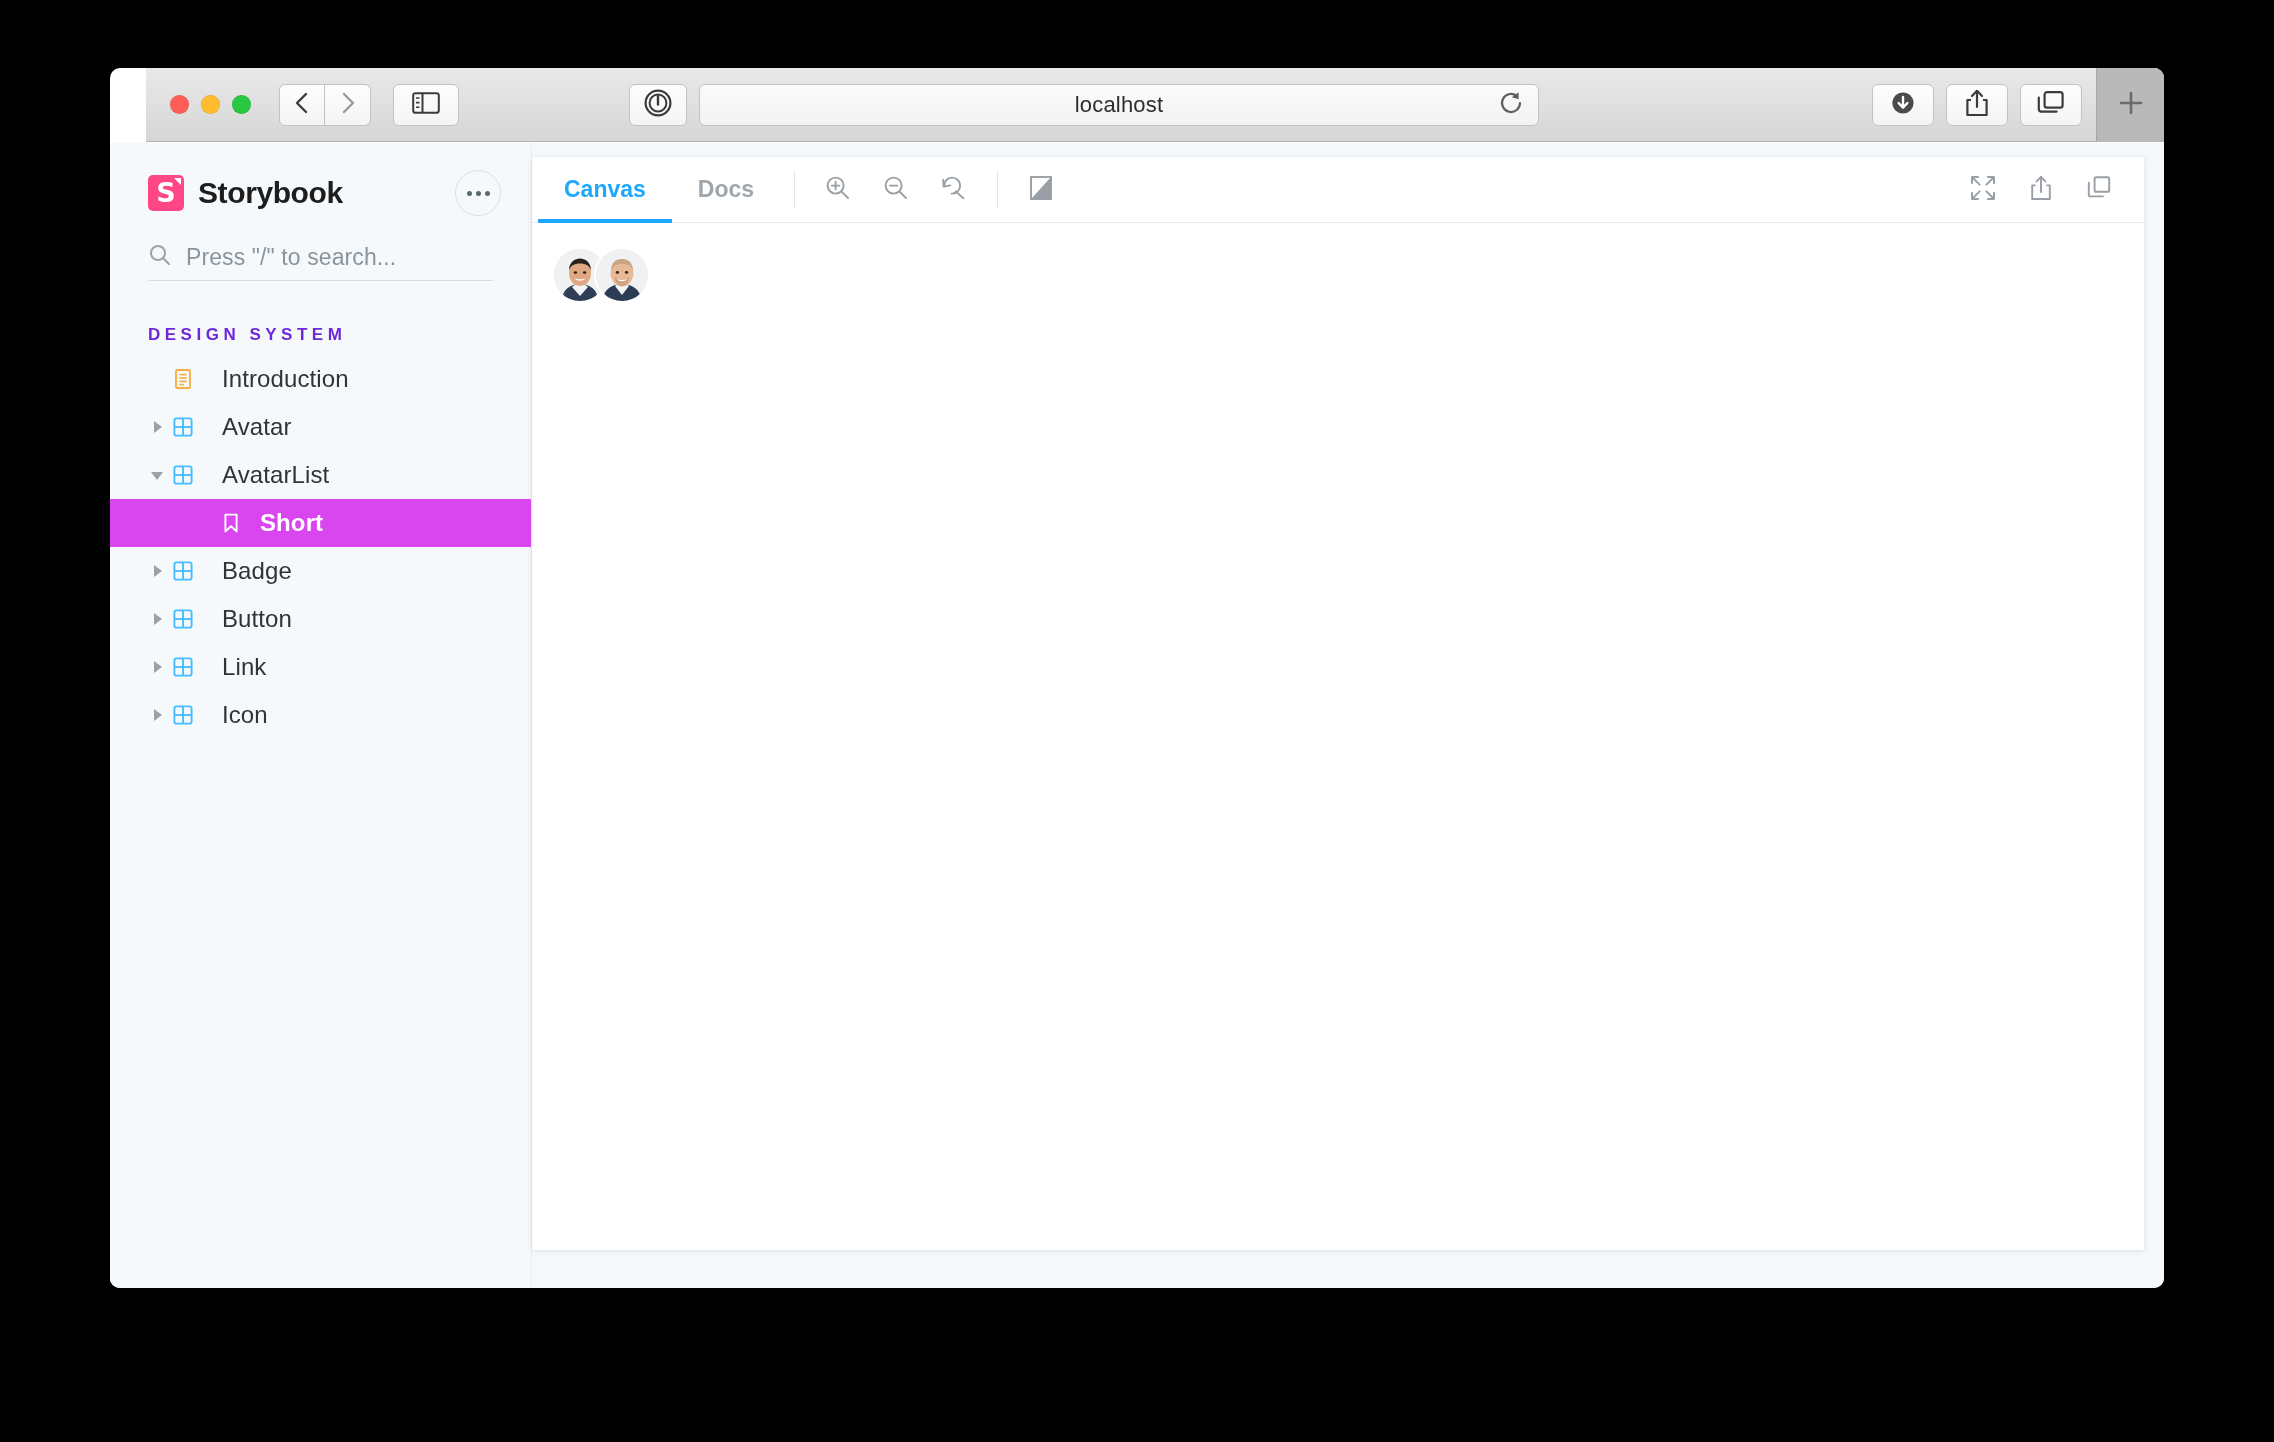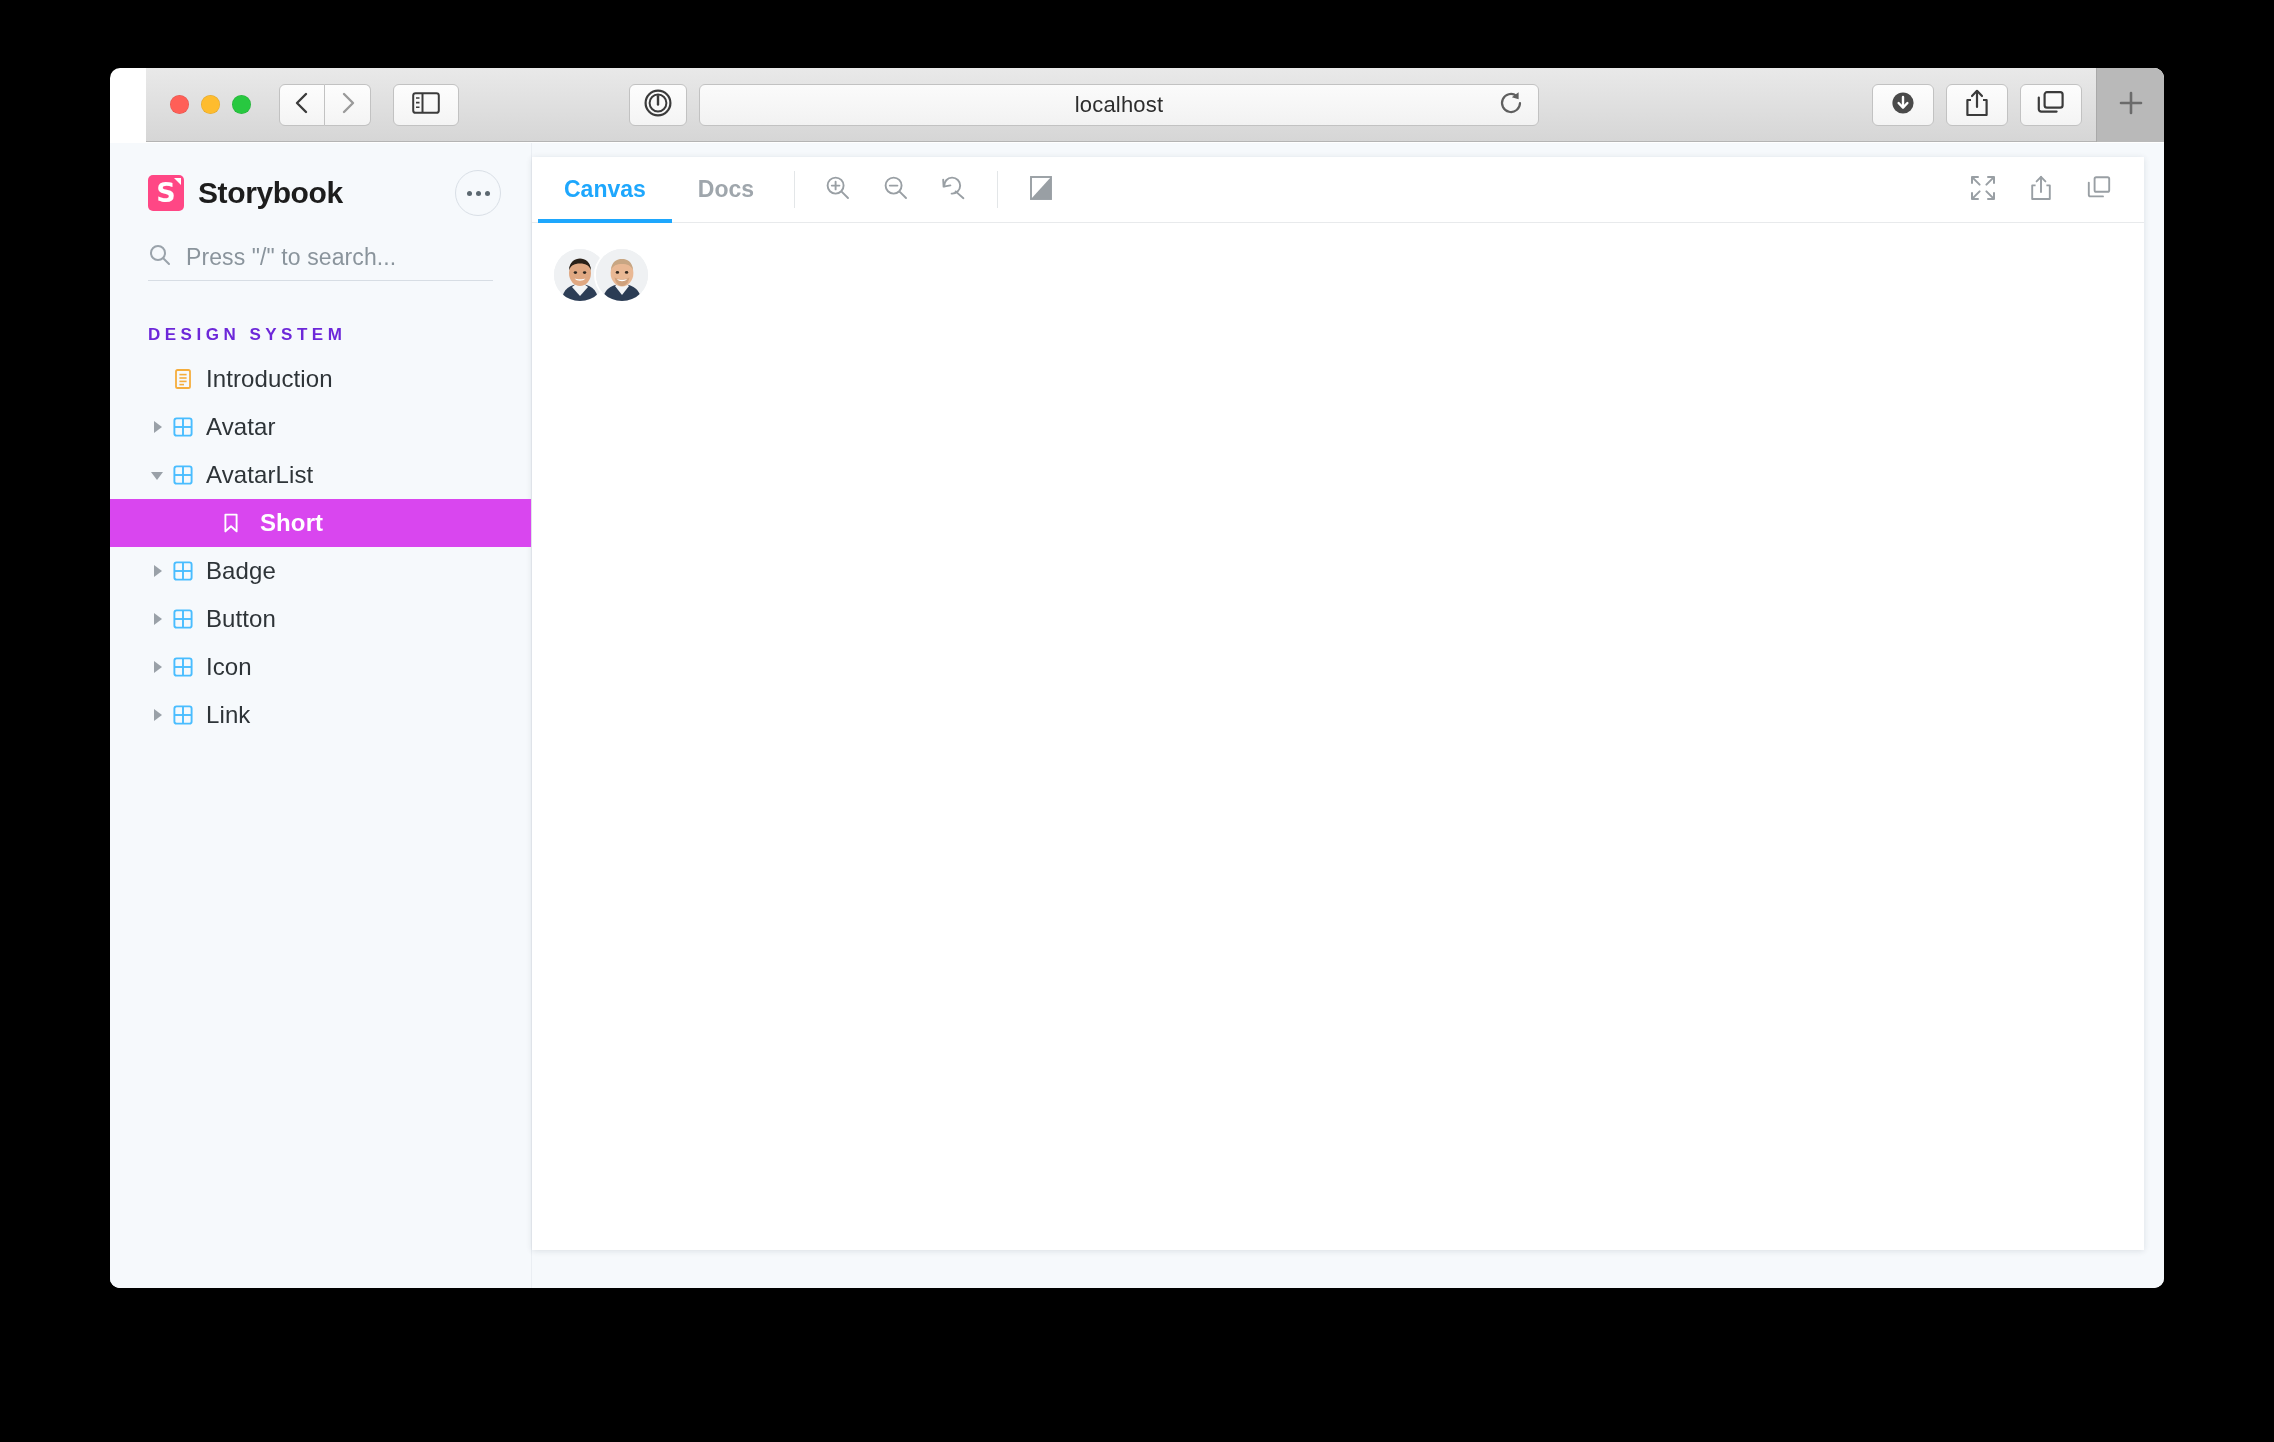--- a/index.html
+++ b/index.html
@@ -217,21 +217,21 @@
   .tree-item .tree-icon {
     width: 26px;
     display: flex;
     align-items: center;
     justify-content: flex-start;
     flex-shrink: 0;
   }
   .tree-item .tree-label {
     font-size: 24px;
     color: #2e3438;
-    margin-left: 8px;
+    margin-left: 24px;
     letter-spacing: 0.1px;
   }
   .tree-item.no-twisty { padding-left: 62px; }
   .tree-item.story {
     background: #d946ef;
     padding-left: 0;
   }
   .tree-item.story .inner {
     display: flex;
     align-items: center;
@@ -543,36 +543,36 @@
                 <polygon points="4,1 12,7 4,13" fill="#9aa1a8"></polygon>
               </svg>
             </span>
             <span class="tree-icon">
               <svg width="22" height="22" viewBox="0 0 22 22">
                 <rect x="2.4" y="2.4" width="17.2" height="17.2" rx="2.2" fill="none" stroke="#49bdff" stroke-width="1.9"></rect>
                 <line x1="11" y1="2.4" x2="11" y2="19.6" stroke="#49bdff" stroke-width="1.9"></line>
                 <line x1="2.4" y1="11" x2="19.6" y2="11" stroke="#49bdff" stroke-width="1.9"></line>
               </svg>
             </span>
-            <span class="tree-label">Icon</span>
+            <span class="tree-label">Link</span>
           </div>
           <div class="tree-item">
             <span class="twisty">
               <svg width="14" height="14" viewBox="0 0 14 14">
                 <polygon points="4,1 12,7 4,13" fill="#9aa1a8"></polygon>
               </svg>
             </span>
             <span class="tree-icon">
               <svg width="22" height="22" viewBox="0 0 22 22">
                 <rect x="2.4" y="2.4" width="17.2" height="17.2" rx="2.2" fill="none" stroke="#49bdff" stroke-width="1.9"></rect>
                 <line x1="11" y1="2.4" x2="11" y2="19.6" stroke="#49bdff" stroke-width="1.9"></line>
                 <line x1="2.4" y1="11" x2="19.6" y2="11" stroke="#49bdff" stroke-width="1.9"></line>
               </svg>
             </span>
-            <span class="tree-label">Link</span>
+            <span class="tree-label">Icon</span>
           </div>
         </div>
     </div>
 
     <div id="main">
       <div id="preview-panel">
 
         <div id="preview-toolbar">
           <div class="tab active">
             <span>Canvas</span>

